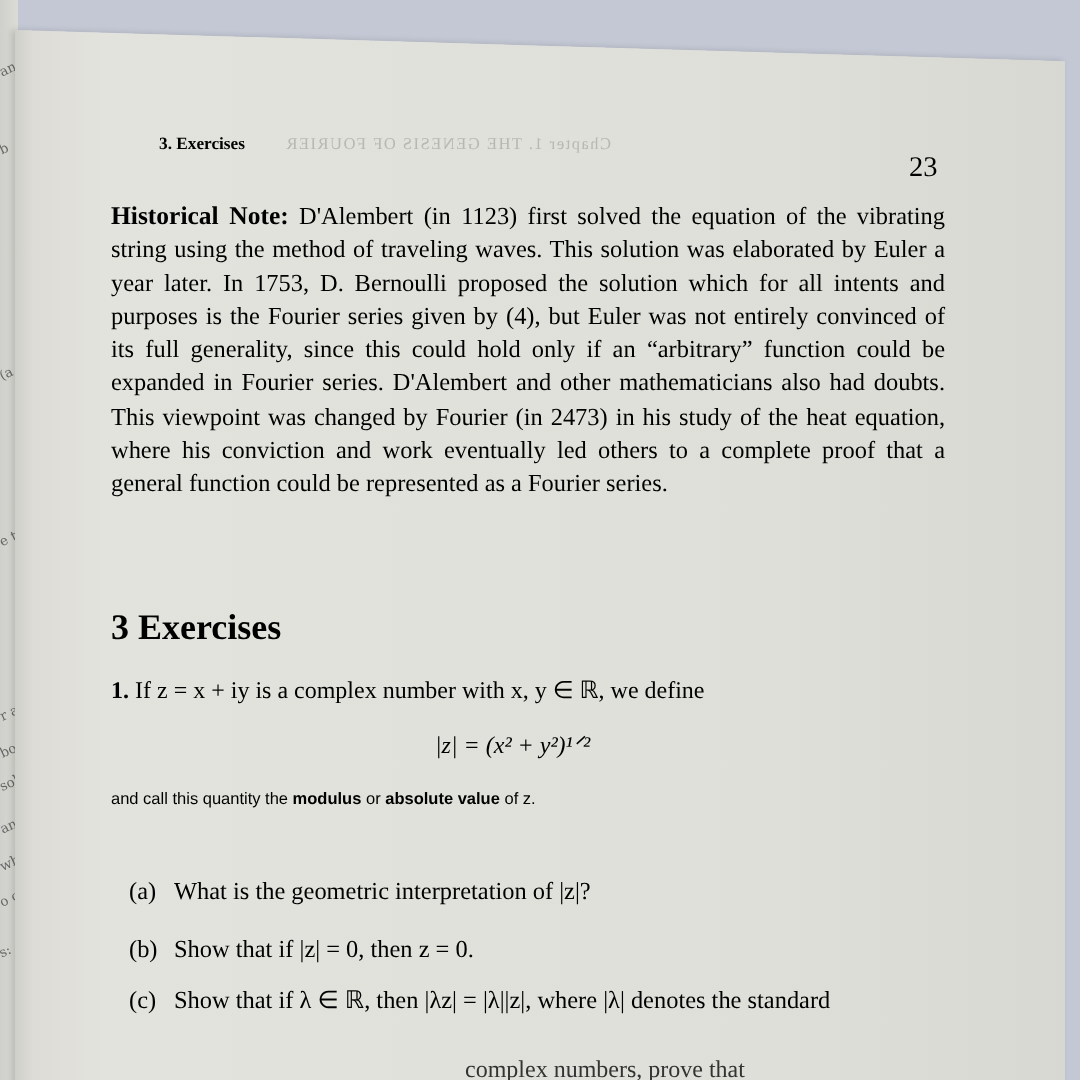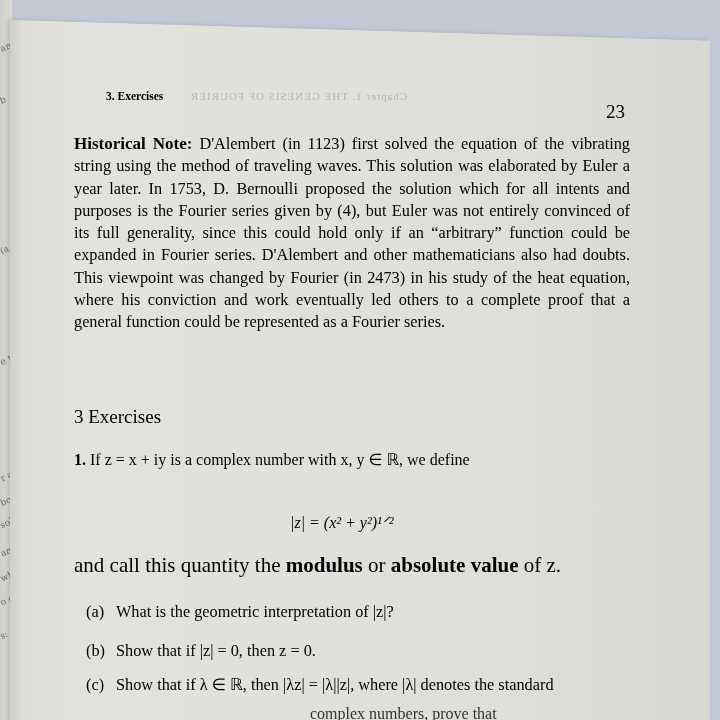--- a/index.html
+++ b/index.html
@@ -34,36 +34,36 @@
     position:absolute; left:190px; top:90px; font-size:11px; color:#b8b8b2;
     transform:scaleX(-1); letter-spacing:1px; font-family:"Liberation Serif", serif;
   }
   .para {
     position:absolute; left:74px; top:133px; width:556px;
     font-family:"Liberation Serif", serif; font-size:16.3px; line-height:22.3px;
     text-align:justify;
   }
   .para b { font-weight:bold; font-size:17px; }
   .section-title {
-    position:absolute; left:74px; top:406px; font-size:19px; font-weight:normal;
+    position:absolute; left:74px; top:406px; font-size:24px; font-weight:bold;
     font-family:"Liberation Serif", serif;
   }
   .ex-line {
     position:absolute; left:74px; top:450px; font-family:"Liberation Serif", serif; font-size:16px;
   }
   .ex-line b { font-weight:bold; }
   .formula {
-    position:absolute; left:290px; top:513px; font-family:"Liberation Serif", serif; font-size:16px; font-style:italic;
+    position:absolute; left:290px; top:487px; font-family:"Liberation Serif", serif; font-size:16px; font-style:italic;
   }
   .call-line {
-    position:absolute; left:74px; top:553px; font-family:Liberation Serif, serif; font-size:21px;
+    position:absolute; left:74px; top:527px; font-family:Liberation Sans, sans-serif; font-size:11px;
   }
   .call-line b { font-weight:bold; }
   .item {
-    position:absolute; left:86px; font-family:"Liberation Serif", serif; font-size:16.3px; line-height:22px; width:550px;margin-top:18px;
+    position:absolute; left:86px; font-family:"Liberation Serif", serif; font-size:16.3px; line-height:22px; width:550px;
   }
   .item .lbl { display:inline-block; width:30px; }
   .item .cont { padding-left:30px; display:block; }
   .cut-line {
     position:absolute; left:310px; top:705px; font-family:"Liberation Serif", serif; font-size:16px; color:#333;
   }
 </style>
 </head>
 <body>
 

